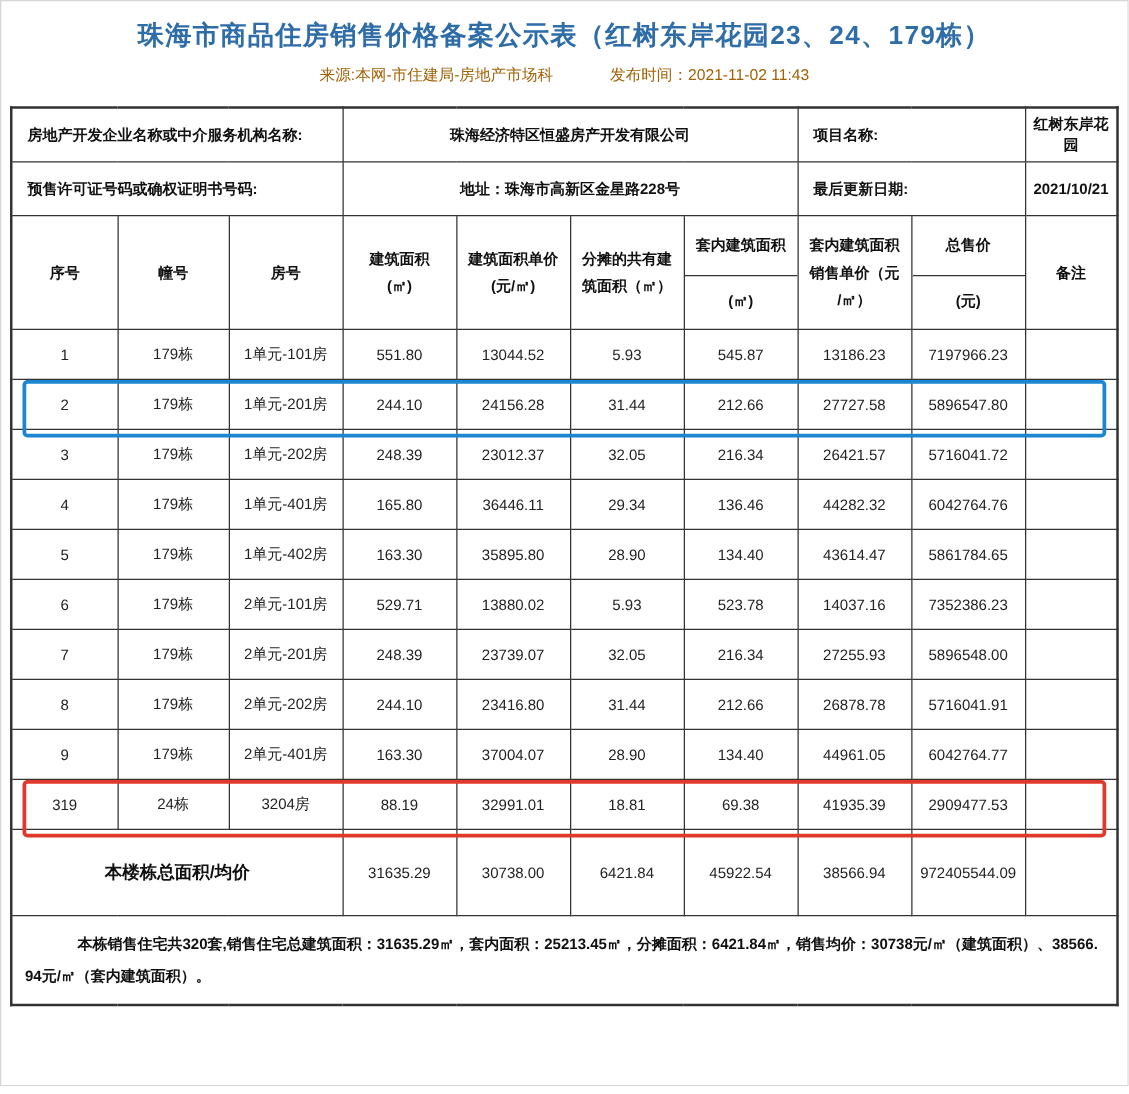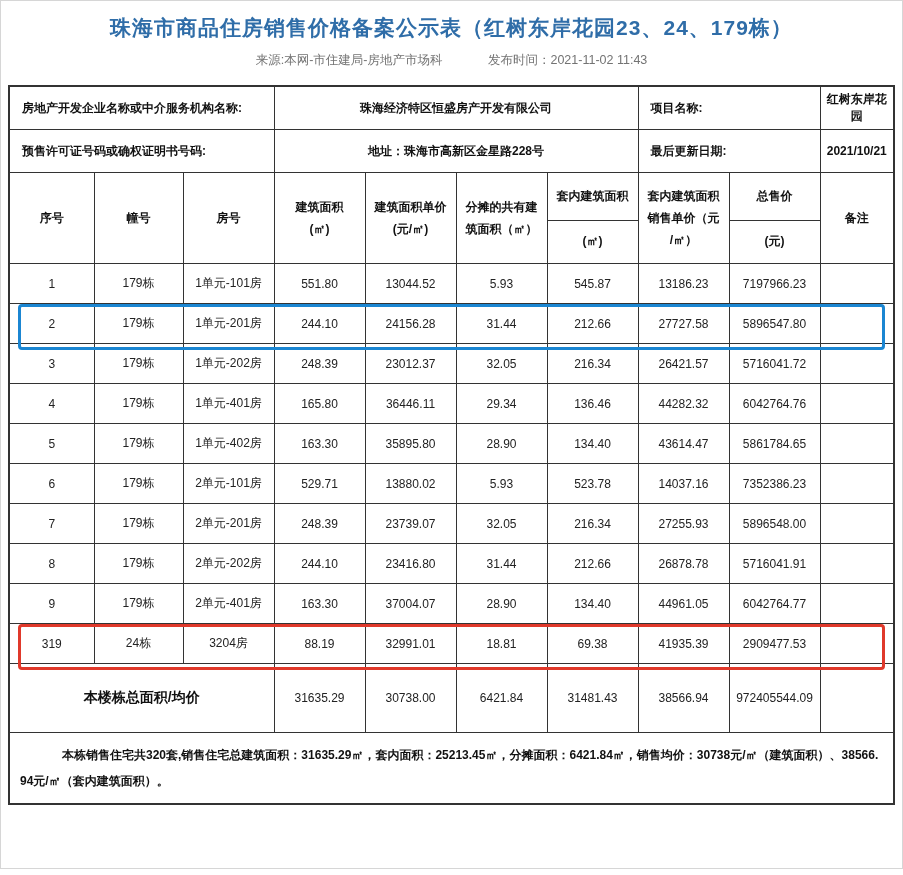--- a/index.html
+++ b/index.html
@@ -16,21 +16,21 @@
     padding-top:13px;
     text-align:center;
     font-size:21px;
     font-weight:bold;
     letter-spacing:1px;
   }
   .source-line{
     margin-top:10px;
     text-align:center;
     font-size:12.5px;
-    color:#737373;
+    color:#a16207;
   }
   .source-line .pub{margin-left:42px;}
   .table-wrap{
     position:relative;
     width:887px;
     margin:16px auto 0 auto;
   }
   table.price-table{
     width:100%;
     border-collapse:collapse;
@@ -289,21 +289,21 @@
             <td></td>
           </tr>
         </tbody>
 
       <tbody>
         <tr class="summary-row">
           <td colspan="3" class="lbl">本楼栋总面积/均价</td>
           <td>31635.29</td>
           <td>30738.00</td>
           <td>6421.84</td>
-          <td>31481.43</td>
+          <td>45922.54</td>
           <td>38566.94</td>
           <td class="total">972405544.09</td>
           <td></td>
         </tr>
 
         <tr class="note-row">
           <td colspan="10">
             <span class="note-text">本栋销售住宅共320套,销售住宅总建筑面积：31635.29㎡，套内面积：25213.45㎡，分摊面积：6421.84㎡，销售均价：30738元/㎡（建筑面积）、38566.94元/㎡（套内建筑面积）。</span>
           </td>
         </tr>

